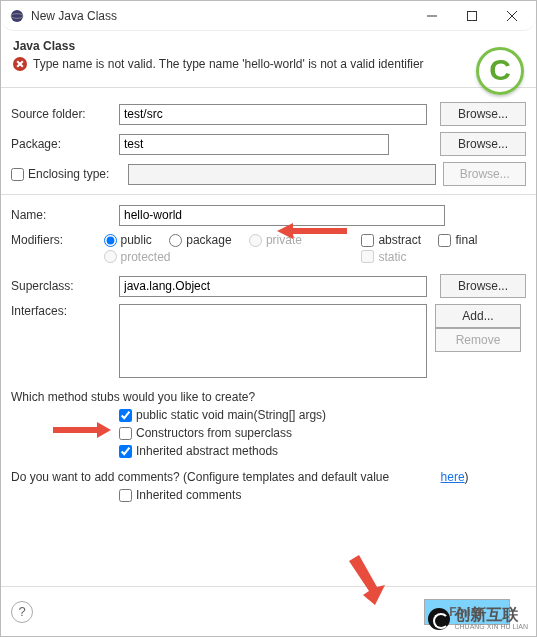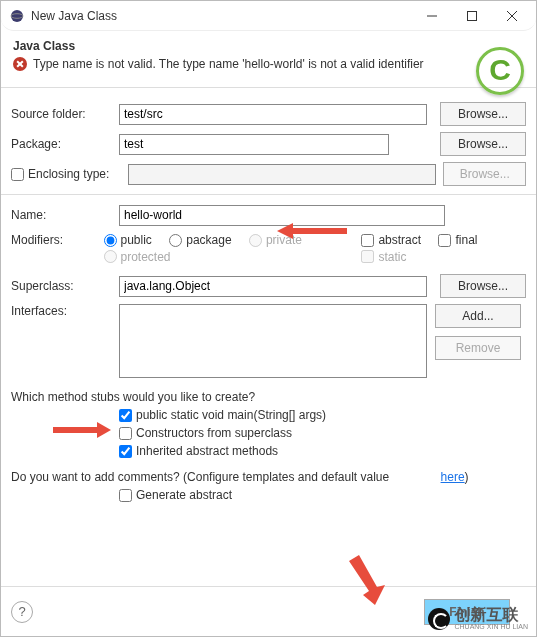--- a/index.html
+++ b/index.html
@@ -34,21 +34,21 @@
 .w-src { width: 308px; }
 .w-pkg { width: 270px; }
 .w-name { width: 326px; }
 .w-super { width: 308px; }
 .btn { width: 86px; height: 24px; border: 1px solid #aaa; background: #f5f5f5; font-size: 12px; color: #333; display:flex; align-items:center; justify-content:center; }
 .btn.disabled { color: #aaa; background: #f8f8f8; }
 .checkbox, .radio { display: inline-flex; align-items: center; gap: 4px; margin-right: 14px; }
 .checkbox input, .radio input { margin:0; }
 .radio.disabled span, .checkbox.disabled span { color:#aaa; }
 .interfaces-list { border:1px solid #888; height:74px; width:308px; background:#fff; }
-.stack-btns { display:flex; flex-direction:column; gap:8px; }
+.stack-btns { display:flex; flex-direction:column; gap:0; }
 
 
 .section-q { margin-top: 12px; margin-bottom: 4px; }
 .indent { margin-left: 108px; display:flex; flex-direction:column; gap:4px; }
 .indent .checkbox { margin-right:0; }
 
 .link { color: #1a73e8; text-decoration: underline; padding-left: 48px; }
 
 hr.sep { border:none; border-top:1px solid #ddd; margin: 8px -10px; }
 
@@ -223,21 +223,21 @@
         <span>Inherited abstract methods</span>
       </label>
   </div>
 
   <div class="section-q">
     <span>Do you want to add comments? (Configure templates and default value </span><a class="link">here</a><span>)</span>
   </div>
   <div class="indent">
     <label class="checkbox">
         <input type="checkbox" style="">
-        <span>Generate abstract</span>
+        <span>Inherited comments</span>
       </label>
   </div>
 
 </div>
 
 <div class="footer">
   <div class="help-btn">?</div>
   <div class="spacer"></div>
   <div class="finish">Finish</div>
 </div>

